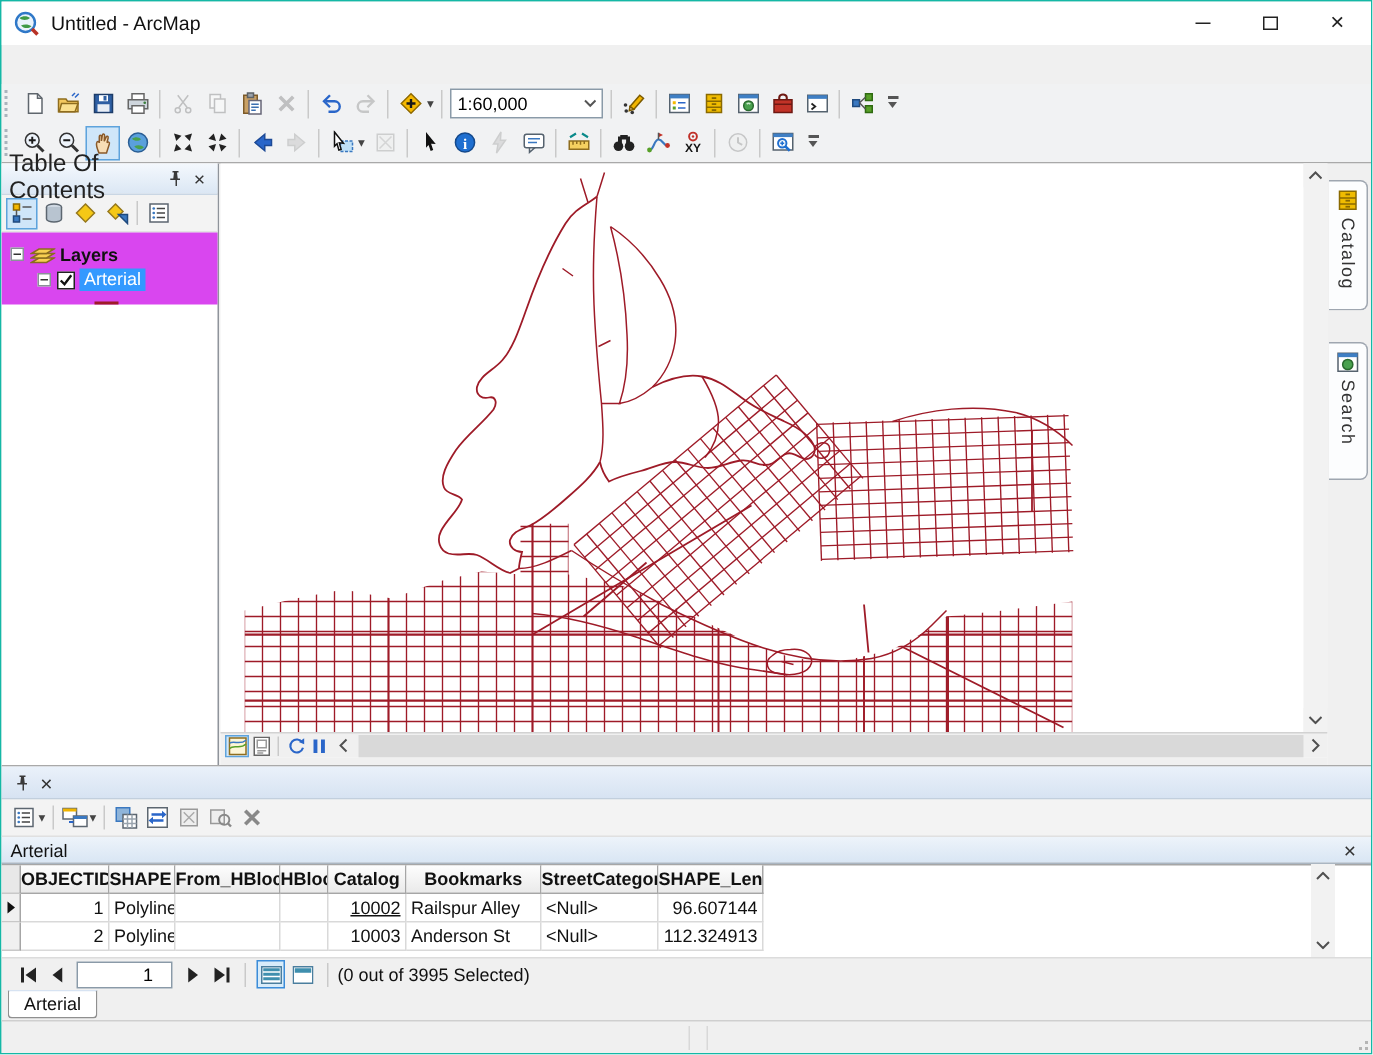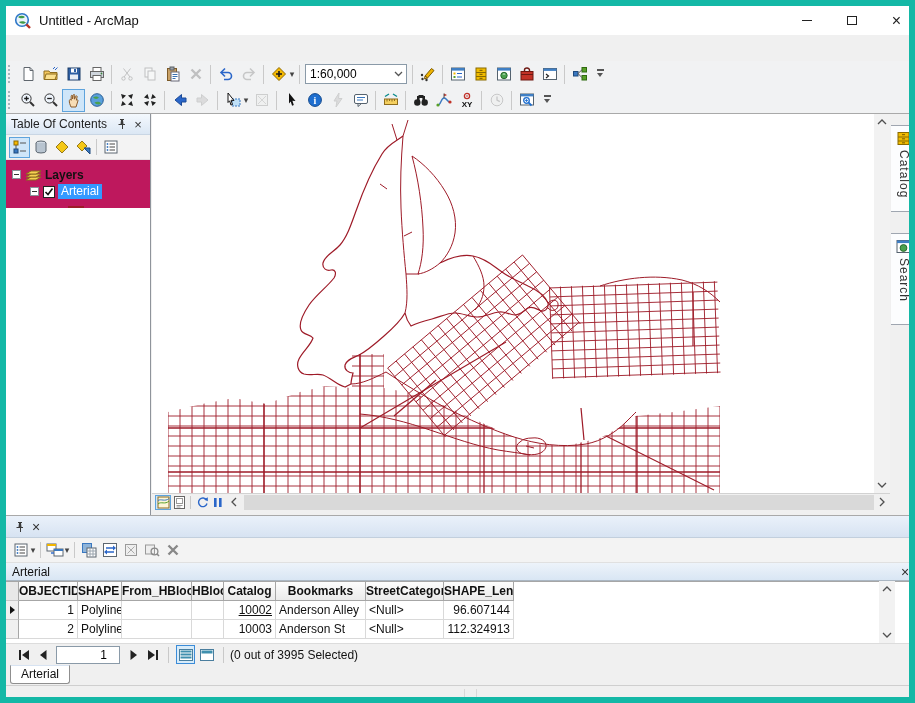--- a/index.html
+++ b/index.html
@@ -1,17 +1,17 @@
 <!DOCTYPE html>
 <html style="--mapline: #9E1B28;"><head>
 <meta charset="utf-8">
 <style>
   html,body{margin:0;padding:0;background:#fff;font-family:"Liberation Sans",sans-serif;font-size:12px;color:#111;}
   *{box-sizing:border-box;}
-  #win{position:relative;width:915px;height:703px;border:6px solid #14b8a6;background:#f0f0f0;overflow:hidden;}
+  #win{position:relative;width:915px;height:703px;border:1px solid #14b8a6;background:#f0f0f0;overflow:hidden;}
   
   .titlebar{position:absolute;left:0;top:0;width:913px;height:29px;background:#fff;display:flex;align-items:center;}
   .titlebar .app-title{margin-left:8px;font-size:13px;color:#111;}
   .win-controls{position:absolute;right:0;top:0;height:29px;display:flex;}
   .win-btn{width:45px;height:29px;display:flex;align-items:center;justify-content:center;}
   .min-glyph{width:10px;height:1px;background:#222;display:block;}
   .max-glyph{width:10px;height:9px;border:1px solid #222;display:block;}
   .close-glyph{font-size:16px;line-height:16px;color:#222;}
   .app-icon{margin-left:8px;}
   
@@ -30,26 +30,26 @@
   .combo input{flex:1;border:none;outline:none;font:12px "Liberation Sans",sans-serif;padding:0 0 0 4px;width:80px;background:transparent;}
   .combo .cbtn{width:16px;height:18px;display:flex;align-items:center;justify-content:center;}
   .ovf{display:flex;flex-direction:column;align-items:center;justify-content:center;width:14px;height:22px;margin-left:2px;}
   .ovf .bar{width:7px;height:2px;background:#555;}
   .ovf .tri{width:0;height:0;border:3.5px solid transparent;border-top:4px solid #555;margin-top:2px;}
   
   .main{position:absolute;left:0;top:107px;width:913px;height:402px;border-top:1px solid #a9a9a9;background:#f0f0f0;}
   
   .toc{position:absolute;left:0;top:0;width:145px;height:402px;background:#fff;border-right:1px solid #8f949b;}
   .panel-caption{height:21px;background:linear-gradient(#f4f8fd,#dbe7f4);display:flex;align-items:center;padding:0 4px 0 5px;border-bottom:1px solid #c9d6e4;}
-  .panel-caption .cap-text{flex:1;font-size:12px;color:#222;}
+  .panel-caption .cap-text{flex:1;font-size:16px;color:#222;}
   .cap-btn{width:16px;height:16px;display:flex;align-items:center;justify-content:center;color:#333;}
   .toc-toolbar{height:25px;background:#f3f3f3;display:flex;align-items:center;padding-left:3px;border-bottom:1px solid #e2e2e2;}
   .sbtn{width:21px;height:21px;display:flex;align-items:center;justify-content:center;border:1px solid transparent;}
   .sbtn.active{background:#cfe6f9;border-color:#5ea3dc;}
-  .toc-tree{padding:6px 0 0 4px;background:#be185d;}
+  .toc-tree{padding:6px 0 0 4px;background:#d946ef;}
   .tree-row{display:flex;align-items:center;height:17px;}
   .exp{width:9px;height:9px;border:1px solid #8a9199;background:#fff;position:relative;margin:0 4px 0 2px;flex:none;}
   .exp::after{content:"";position:absolute;left:1px;right:1px;top:3px;height:1px;background:#333;}
   .cbx{width:12px;height:12px;border:1px solid #222;background:#fff;margin-right:3px;display:flex;align-items:center;justify-content:center;flex:none;}
   .lyr-label{font-weight:bold;font-size:12px;margin-left:3px;}
   .sel-label{background:#3399ff;color:#fff;padding:0 3px;font-size:12px;line-height:15px;}
   .legend-line{width:16px;height:2px;background:var(--mapline,#9E1B28);margin:6px 0 0 58px;}
   
   .mapwrap{position:absolute;left:146px;top:0;width:738px;height:402px;background:#fff;}
   .mapsvgbox{position:absolute;left:2px;top:2px;width:720px;height:377px;overflow:hidden;background:#fff;}
@@ -838,21 +838,21 @@
       </div>
       <div class="trow">
         <div class="selcell">
             <span class="rowptr"></span>
           </div>
         <div class="dc num" style="width:59px;">1</div>
         <div class="dc" style="width:44px;">Polyline Z</div>
         <div class="dc" style="width:70px;"></div>
         <div class="dc" style="width:32px;"></div>
         <div class="dc num" style="width:52px;text-decoration:underline;">10002</div>
-        <div class="dc" style="width:90px;">Anderson Alley</div>
+        <div class="dc" style="width:90px;">Railspur Alley</div>
         <div class="dc" style="width:78px;">&lt;Null&gt;</div>
         <div class="dc num" style="width:70px;">96.607144</div>
       </div>
       <div class="trow">
         <div class="selcell"></div>
         <div class="dc num" style="width:59px;">2</div>
         <div class="dc" style="width:44px;">Polyline Z</div>
         <div class="dc" style="width:70px;"></div>
         <div class="dc" style="width:32px;"></div>
         <div class="dc num" style="width:52px;">10003</div>

